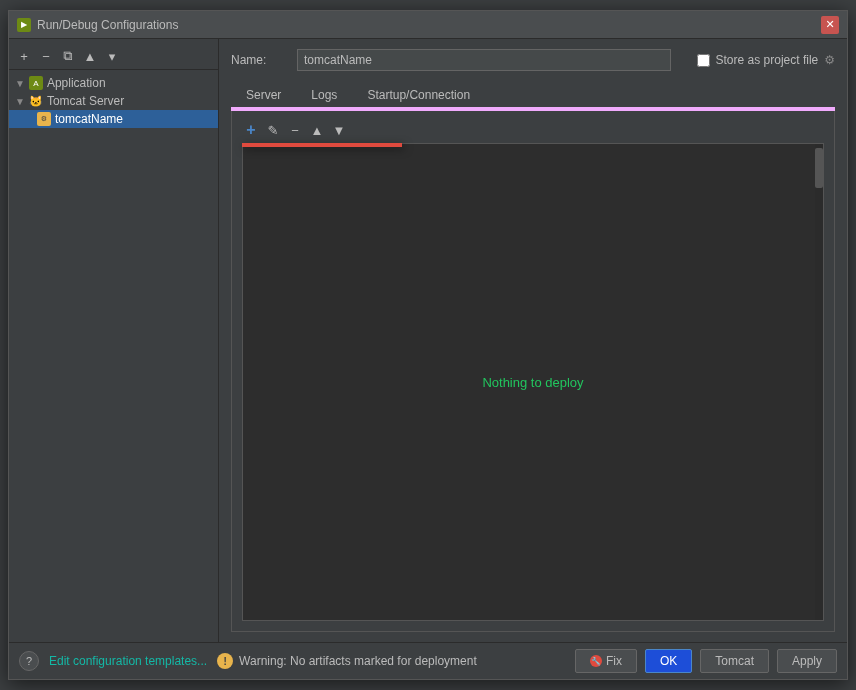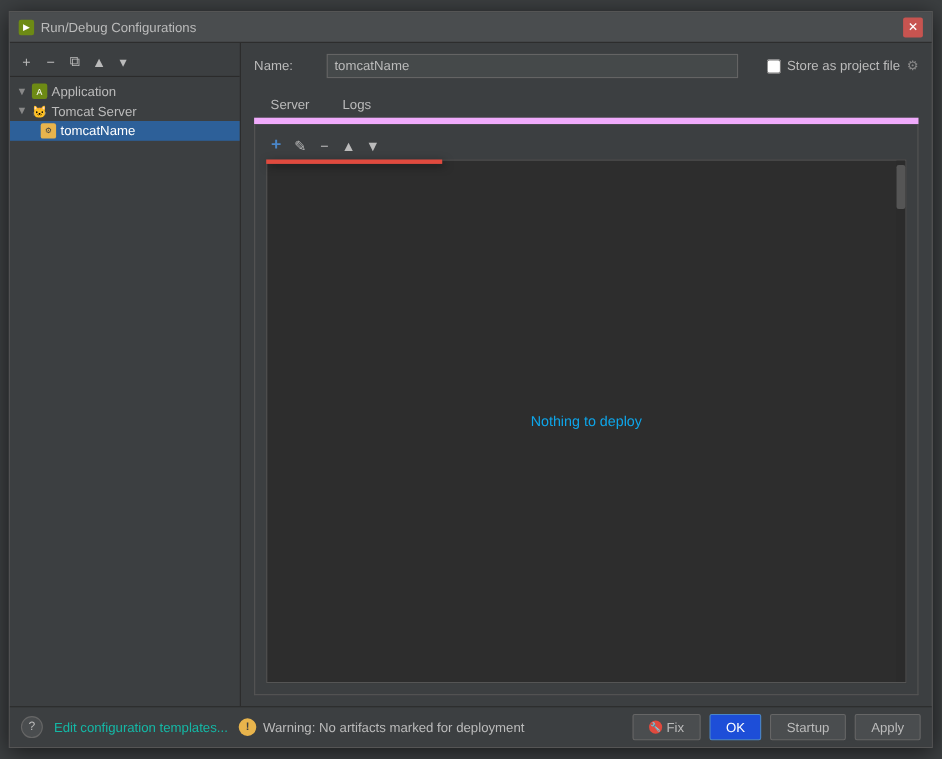--- a/index.html
+++ b/index.html
@@ -175,21 +175,21 @@
     }
     .store-project input[type="checkbox"] {
       accent-color: #4a86c8;
     }
     .gear-icon {
       color: #888;
       font-size: 12px;
     }
     .tabs {
       display: flex;
-      border-bottom: 6px solid #f0abfc;
+      border-bottom: 4px solid #f0abfc;
       margin-bottom: 0;
       align-items: flex-end;
     }
     .tab {
       padding: 6px 14px;
       color: #bbbbbb;
       cursor: pointer;
       font-size: 12px;
       border: 1px solid transparent;
       border-bottom: none;
@@ -240,21 +240,21 @@
       border: 1px solid #555;
       background: #2d2d2d;
       position: relative;
       min-height: 350px;
     }
     .nothing-label {
       position: absolute;
       top: 50%;
       left: 50%;
       transform: translate(-50%, -50%);
-      color: #0ea5e9;
+      color: #22c55e;
       font-size: 13px;
     }
     .dropdown-menu {
       position: absolute;
       top: 22px;
       left: 0;
       background: #3c3f41;
       border: 2px solid #e04a3e;
       z-index: 100;
       min-width: 160px;
@@ -453,20 +453,21 @@
         <div class="store-project">
           <input type="checkbox" style="">
           <span>Store as project file</span>
           <span class="gear-icon">⚙</span>
         </div>
       </div>
 
       <div class="tabs">
         <div class="tab">Server</div>
         <div class="tab">Logs</div>
+        <div class="tab">Startup/Connection</div>
       </div>
 
       <div class="tab-content">
 
         <div class="deploy-toolbar">
           <div class="deploy-btn" style="font-size:16px; font-weight:bold; color:#4a86c8;">+</div>
           <div class="deploy-btn">✎</div>
           <div class="deploy-btn">−</div>
           <div class="deploy-btn">▲</div>
           <div class="deploy-btn">▼</div>
@@ -491,17 +492,17 @@
     <div class="warning-section">
       <div class="warning-icon">!</div>
       <span class="warning-text">Warning: No artifacts marked for deployment</span>
     </div>
     <div class="bottom-buttons">
       <button class="btn fix">
         <div class="fix-icon">🔧</div>
         <span>Fix</span>
       </button>
       <button class="btn primary">OK</button>
-      <button class="btn">Startup</button>
+      <button class="btn">Tomcat</button>
       <button class="btn">Apply</button>
     </div>
   </div>
 </div>
 
 </body></html>

